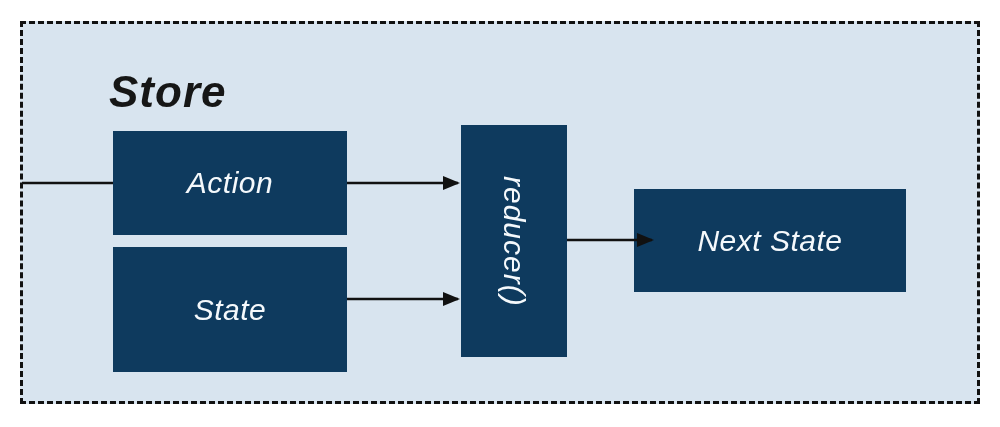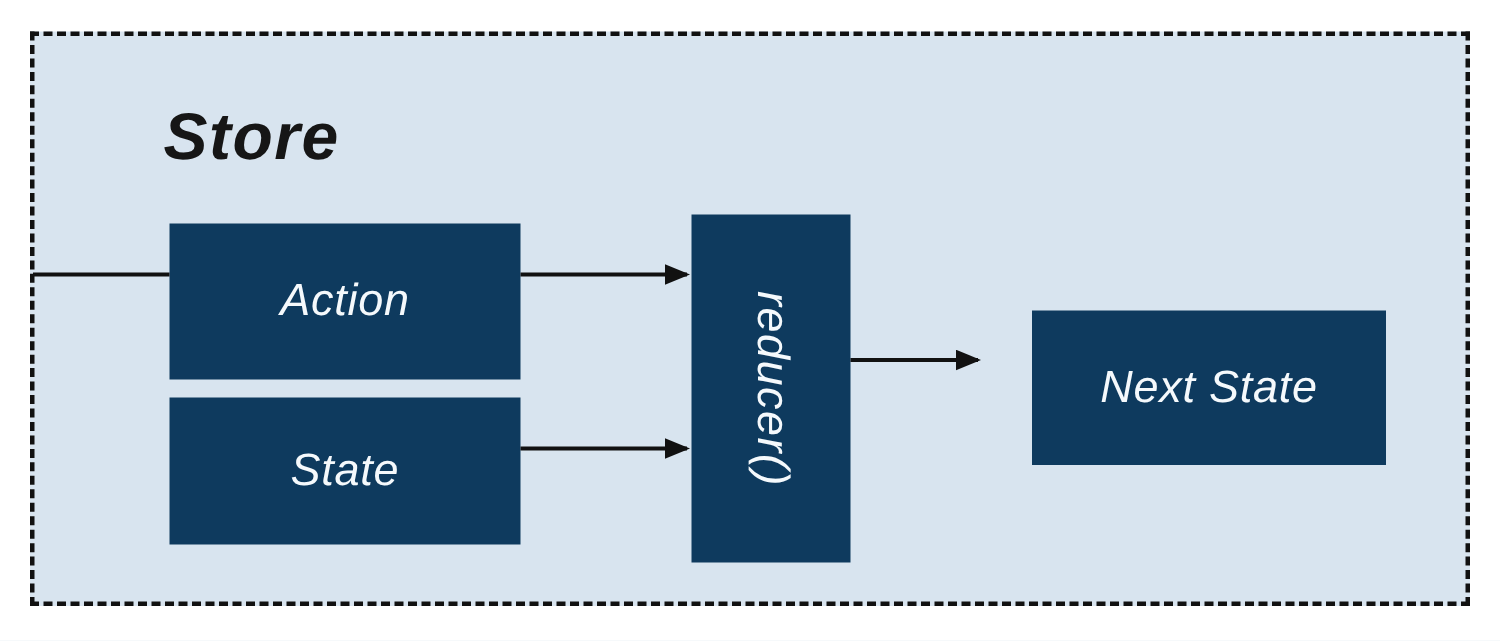--- a/index.html
+++ b/index.html
@@ -39,26 +39,25 @@
     position: absolute;
     background: var(--node-fill);
     color: var(--node-text);
     display: flex;
     align-items: center;
     justify-content: center;
     font-style: italic;
     font-size: 30px;
     letter-spacing: 0.5px;
     line-height: 1;
-    margin-top: 18px;
   }
   .node-action { left: 113px; top: 131px; width: 234px; height: 104px; }
-  .node-state  { left: 113px; top: 247px; width: 234px; height: 98px; }
+  .node-state  { left: 113px; top: 247px; width: 234px; height: 125px; }
   .node-reducer { left: 461px; top: 125px; width: 106px; height: 232px; }
-  .node-next   { left: 688px; top: 189px; width: 236px; height: 103px; }
+  .node-next   { left: 634px; top: 189px; width: 272px; height: 103px; }
 
   .vertical-label {
     writing-mode: vertical-rl;
     text-orientation: mixed;
     letter-spacing: 1px;
   }
 
   .connectors {
     position: absolute;
     left: 0; top: 0;

